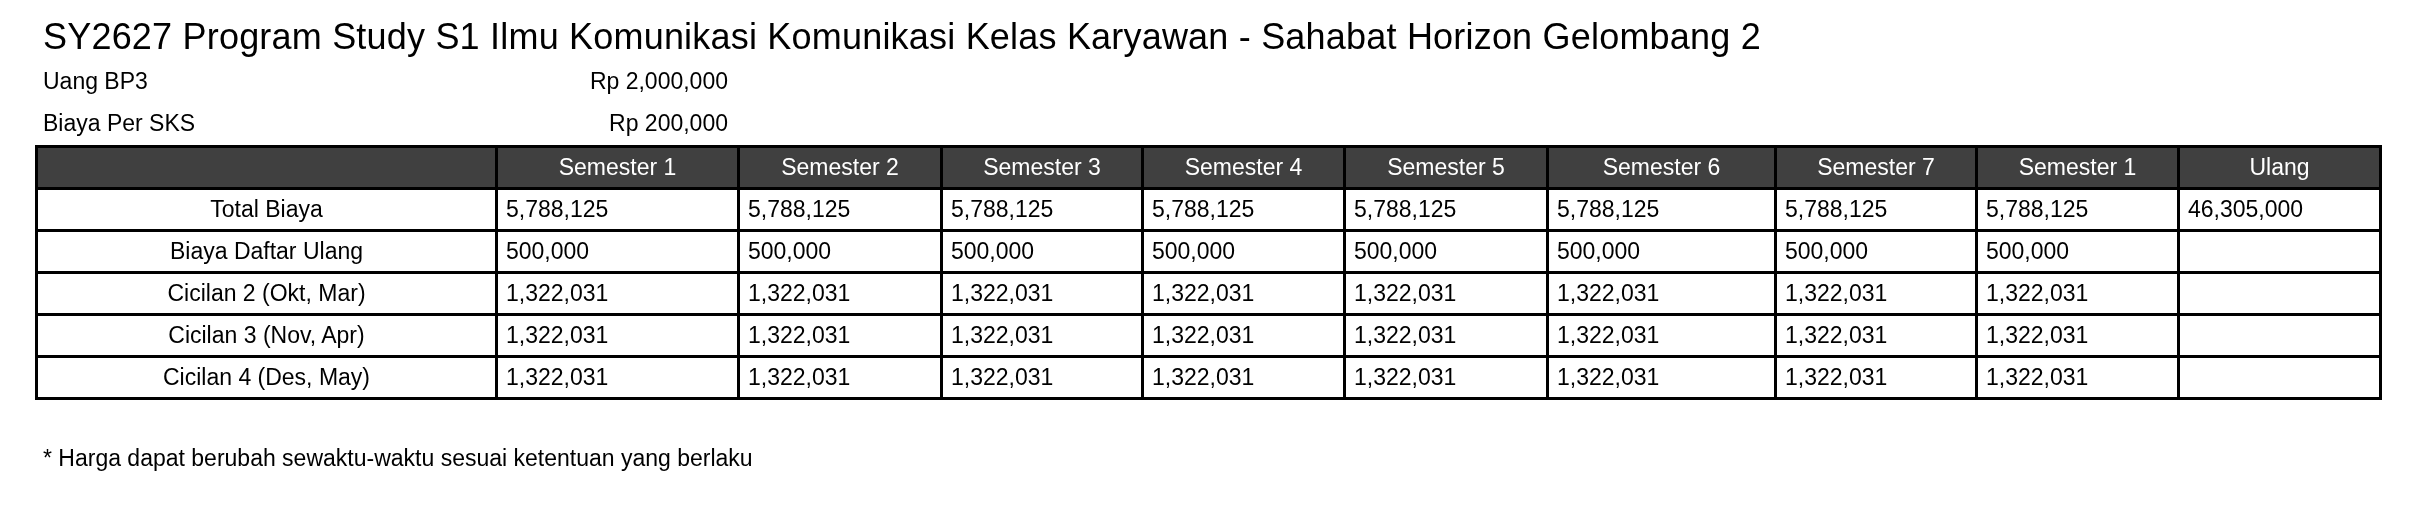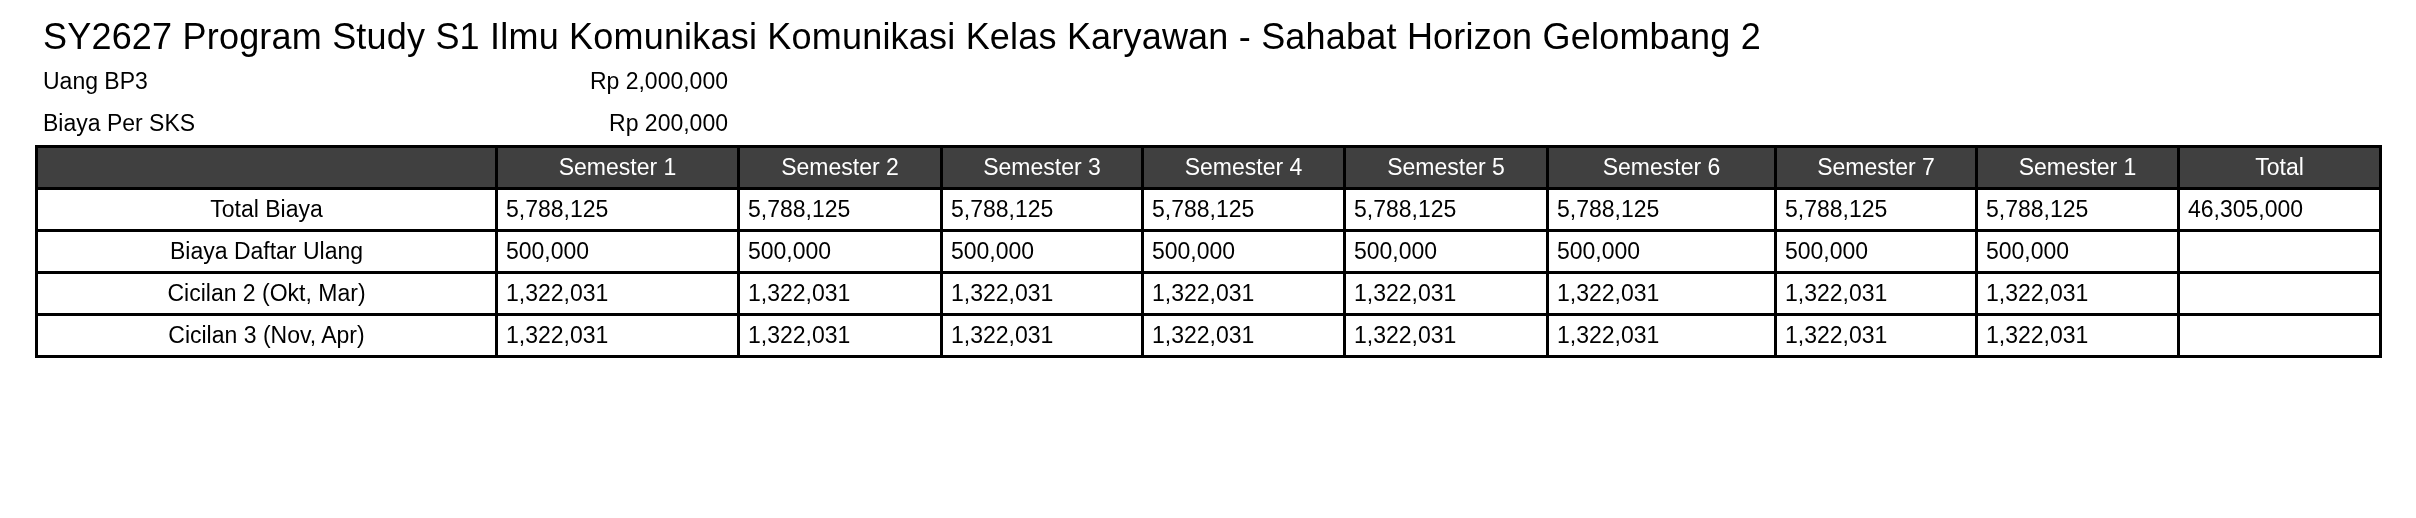--- a/index.html
+++ b/index.html
@@ -117,21 +117,21 @@
     <tr>
       <th></th>
       <th>Semester 1</th>
       <th>Semester 2</th>
       <th>Semester 3</th>
       <th>Semester 4</th>
       <th>Semester 5</th>
       <th>Semester 6</th>
       <th>Semester 7</th>
       <th>Semester 1</th>
-      <th>Total</th>
+      <th>Ulang</th>
     </tr>
   </thead>
   <tbody>
     <tr>
       <td class="label-cell">Total Biaya</td>
       <td class="num-cell">5,788,125</td>
       <td class="num-cell">5,788,125</td>
       <td class="num-cell">5,788,125</td>
       <td class="num-cell">5,788,125</td>
       <td class="num-cell">5,788,125</td>
@@ -169,17 +169,30 @@
       <td class="num-cell">1,322,031</td>
       <td class="num-cell">1,322,031</td>
       <td class="num-cell">1,322,031</td>
       <td class="num-cell">1,322,031</td>
       <td class="num-cell">1,322,031</td>
       <td class="num-cell">1,322,031</td>
       <td class="num-cell">1,322,031</td>
       <td class="num-cell">1,322,031</td>
       <td class="num-cell"></td>
     </tr>
+    <tr>
+      <td class="label-cell">Cicilan 4 (Des, May)</td>
+      <td class="num-cell">1,322,031</td>
+      <td class="num-cell">1,322,031</td>
+      <td class="num-cell">1,322,031</td>
+      <td class="num-cell">1,322,031</td>
+      <td class="num-cell">1,322,031</td>
+      <td class="num-cell">1,322,031</td>
+      <td class="num-cell">1,322,031</td>
+      <td class="num-cell">1,322,031</td>
+      <td class="num-cell"></td>
+    </tr>
   </tbody>
 </table>
 
 <div class="footnotes">
+  <div>* Harga dapat berubah sewaktu-waktu sesuai ketentuan yang berlaku</div>
 </div>
 
 </body></html>

